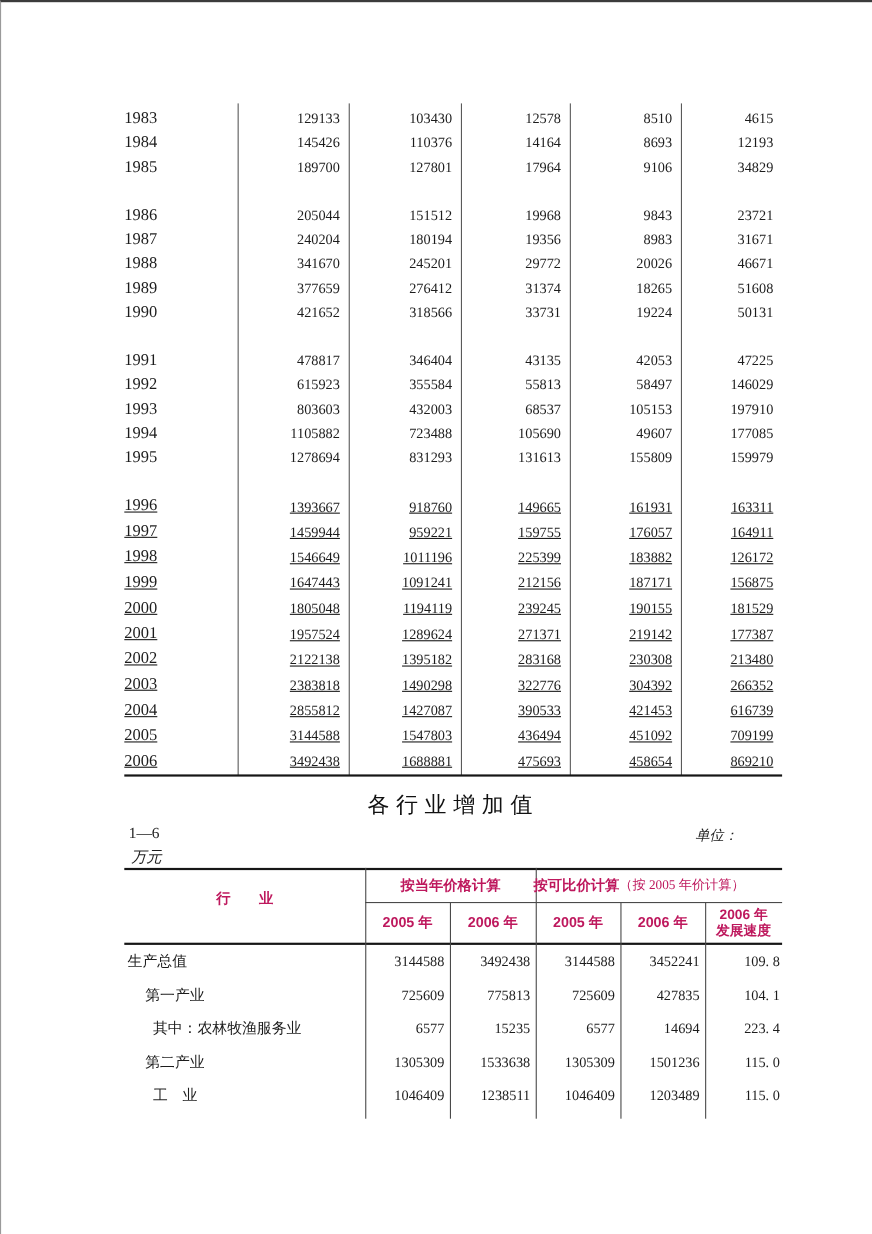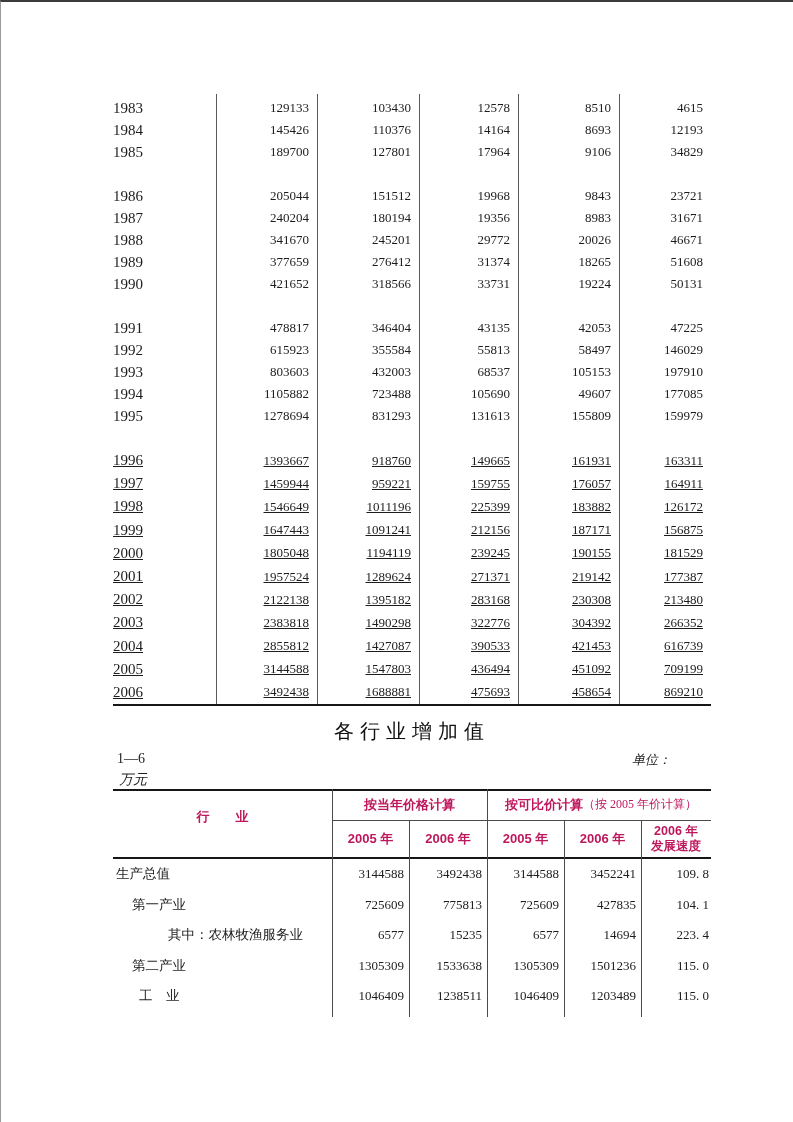--- a/index.html
+++ b/index.html
@@ -270,21 +270,21 @@
     <div class="headline"></div>
 
     <div class="vline" style="left:219px;top:0;bottom:0"></div>
     <div class="vline" style="left:374px;top:0;bottom:0"></div>
     <div class="vline" style="left:296px;top:31px;bottom:0"></div>
     <div class="vline" style="left:451px;top:31px;bottom:0"></div>
     <div class="vline" style="left:528px;top:31px;bottom:0"></div>
 
     <div class="hcell" style="left:0;top:0;width:219px;height:56px">行　　业</div>
     <div class="hcell" style="left:219px;top:0;width:155px;height:31px">按当年价格计算</div>
-    <div class="hcell" style="left:376px;top:0;width:224px;height:31px">
+    <div class="hcell" style="left:356px;top:0;width:224px;height:31px">
       <span>按可比价计算</span>
         <span class="hnote">（按 2005 年价计算）</span>
     </div>
     <div class="hcell" style="left:219px;top:31px;width:77px;height:37px">2005 年</div>
     <div class="hcell" style="left:296px;top:31px;width:78px;height:37px">2006 年</div>
     <div class="hcell" style="left:374px;top:31px;width:77px;height:37px">2005 年</div>
     <div class="hcell" style="left:451px;top:31px;width:77px;height:37px">2006 年</div>
     <div class="hcell speed" style="left:528px;top:31px;width:70px;height:37px">
       <span>2006 年</span>
       <span>发展速度</span>
@@ -301,21 +301,21 @@
         </div>
         <div class="t2row">
           <div class="lc" style="padding-left: 19px;">第一产业</div>
           <div class="vc">725609</div>
           <div class="vc">775813</div>
           <div class="vc">725609</div>
           <div class="vc">427835</div>
           <div class="vc last">104. 1</div>
         </div>
         <div class="t2row">
-          <div class="lc" style="padding-left: 26px; text-align: center;">其中：农林牧渔服务业</div>
+          <div class="lc" style="padding-left: 26px;">其中：农林牧渔服务业</div>
           <div class="vc">6577</div>
           <div class="vc">15235</div>
           <div class="vc">6577</div>
           <div class="vc">14694</div>
           <div class="vc last">223. 4</div>
         </div>
         <div class="t2row">
           <div class="lc" style="padding-left: 19px;">第二产业</div>
           <div class="vc">1305309</div>
           <div class="vc">1533638</div>

